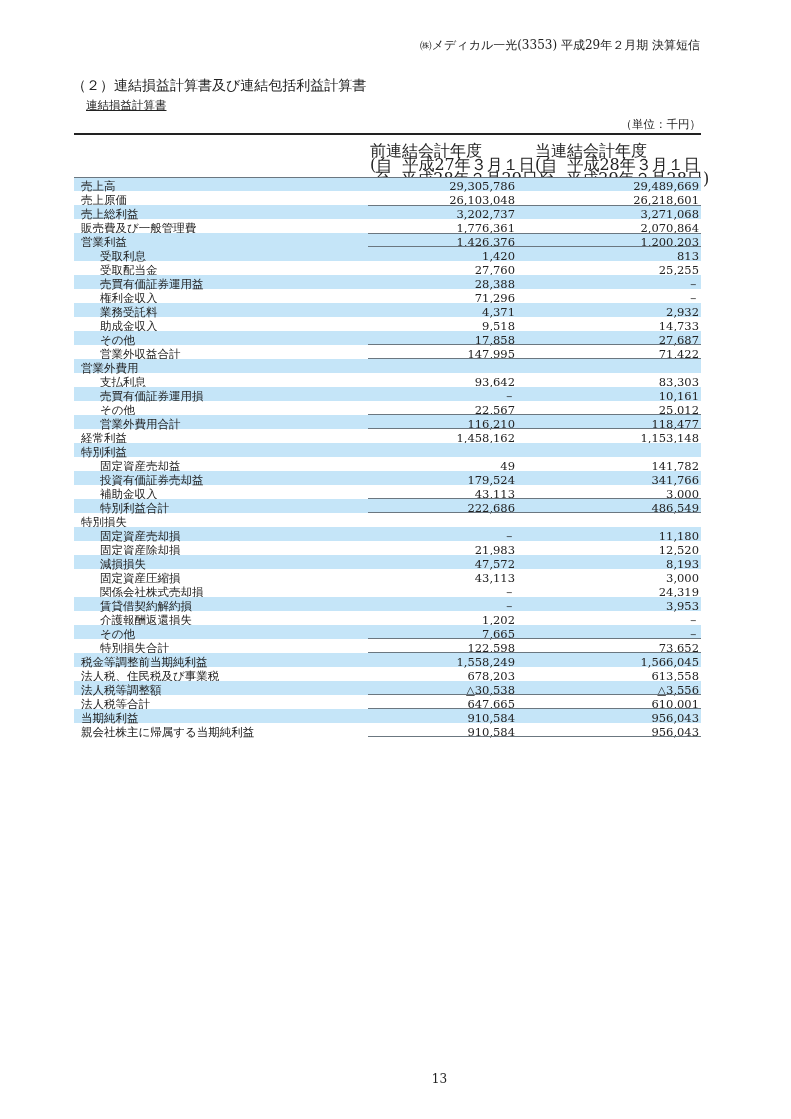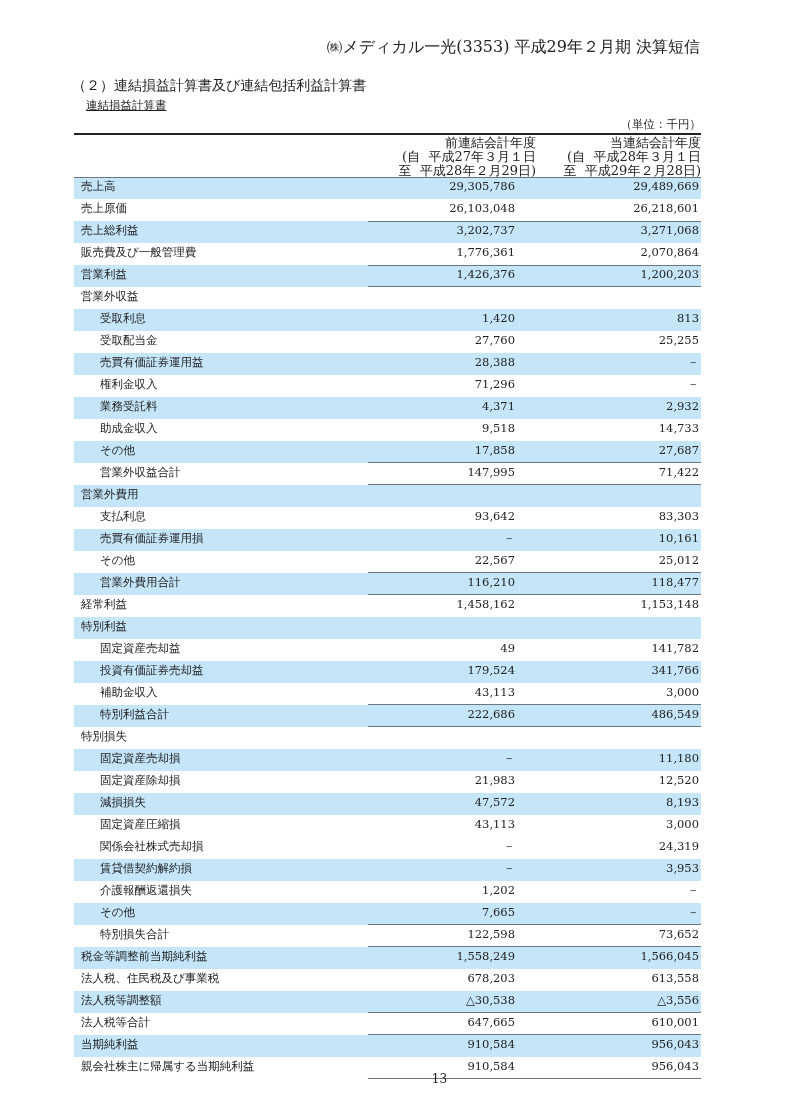--- a/index.html
+++ b/index.html
@@ -2,45 +2,45 @@
 <html><head>
   <meta charset="utf-8">
   <style>
     html, body { margin: 0; padding: 0; }
     body {
       width: 791px; height: 1119px; background: #ffffff; position: relative;
       font-family: "DejaVu Serif", "Liberation Serif", serif; color: #222;
       overflow: hidden;
     }
     .header-right {
-      position: absolute; top: 37px; right: 91px; font-size: 16px; white-space: nowrap;
+      position: absolute; top: 37px; right: 91px; font-size: 12px; white-space: nowrap;
     }
     .section-title {
       position: absolute; top: 77px; left: 72px; font-size: 14px;
     }
     .sub-title {
       position: absolute; top: 98px; left: 86px; font-size: 11.5px; text-decoration: underline;
     }
     .unit {
       position: absolute; top: 117px; right: 90px; font-size: 11.5px;
     }
     .top-rule {
       position: absolute; top: 133px; left: 74px; width: 627px; height: 2px; background: #222;
     }
     .col-head {
-      position: absolute; top: 136px; width: 166px; text-align: right; font-size: 13px; line-height: 14px;
+      position: absolute; top: 144px; width: 166px; text-align: left; font-size: 16px; line-height: 14px;
     }
     .col-head.prev { left: 370px; }
     .col-head.curr { left: 535px; }
     .col-head div { white-space: pre; }
     .table {
       position: absolute; top: 177px; left: 74px; width: 627px;
     }
     .row {
-      position: relative; height: 22px; line-height: 18px; font-size: 11.5px;
+      position: relative; height: 14px; line-height: 18px; font-size: 11.5px;
     }
     .row.shade { background: #c5e5f8; }
     .row .label { position: absolute; left: 7px; white-space: nowrap; }
     .row.indent .label { left: 26px; }
     .row .v1 { position: absolute; right: 186px; text-align: right; white-space: nowrap; margin-left: 11px; }
     .row .v2 { position: absolute; right: 2px; text-align: right; white-space: nowrap; }
     .row.bt::before {
       content: ""; position: absolute; top: 0; left: 294px; right: 0; height: 1px; background: #6b7780;
     }
     .row.bb::after {
@@ -92,23 +92,20 @@
   <div class="row">
       <span class="label">販売費及び一般管理費</span>
       <span class="v1">1,776,361</span>
       <span class="v2">2,070,864</span>
     </div>
   <div class="row shade bt bb">
       <span class="label">営業利益</span>
       <span class="v1">1,426,376</span>
       <span class="v2">1,200,203</span>
     </div>
-  <div class="row">
-      <span class="label">営業外収益</span>
-    </div>
   <div class="row shade indent">
       <span class="label">受取利息</span>
       <span class="v1">1,420</span>
       <span class="v2">813</span>
     </div>
   <div class="row indent">
       <span class="label">受取配当金</span>
       <span class="v1">27,760</span>
       <span class="v2">25,255</span>
     </div>

